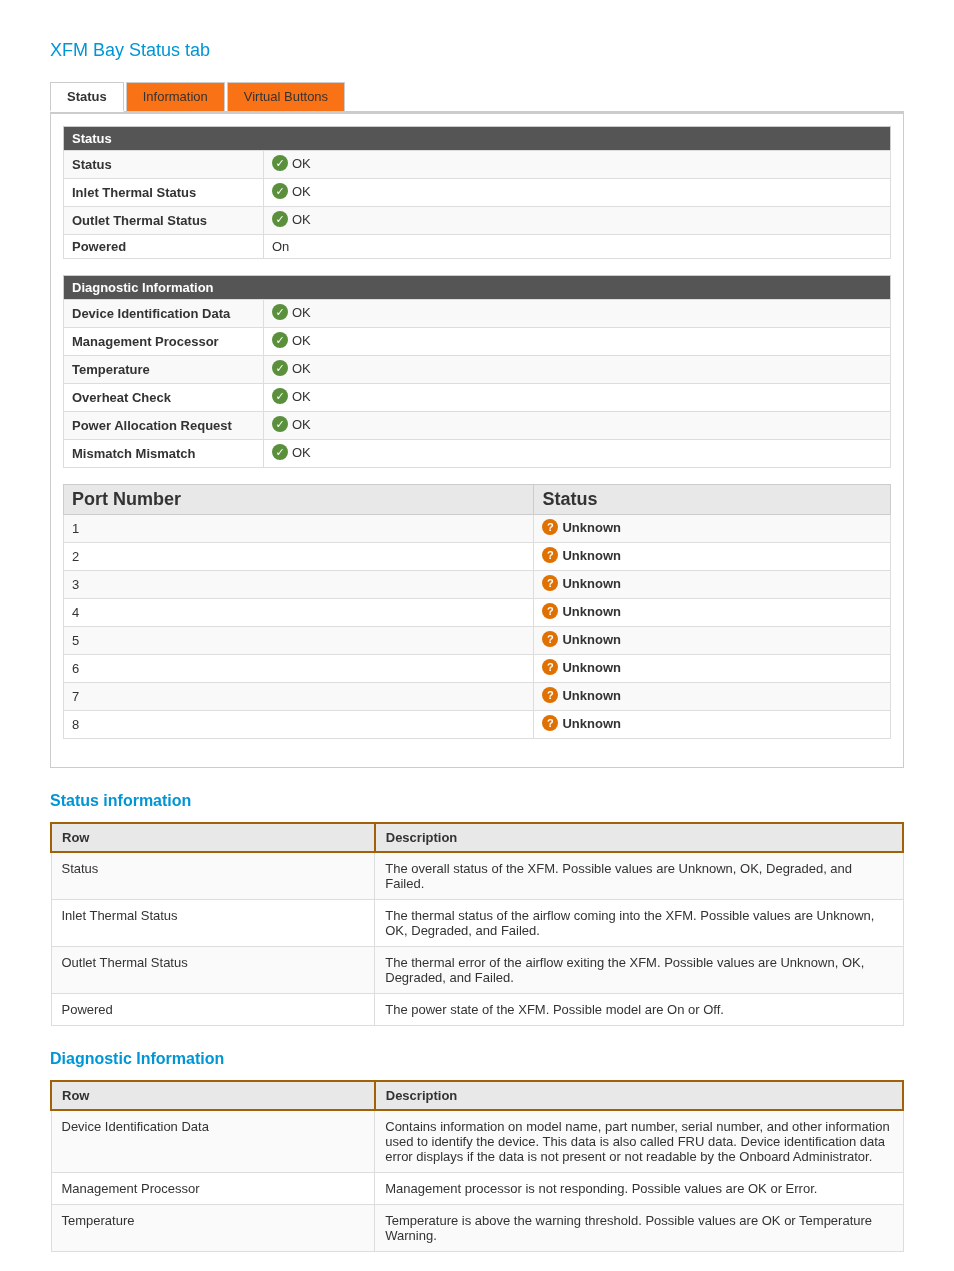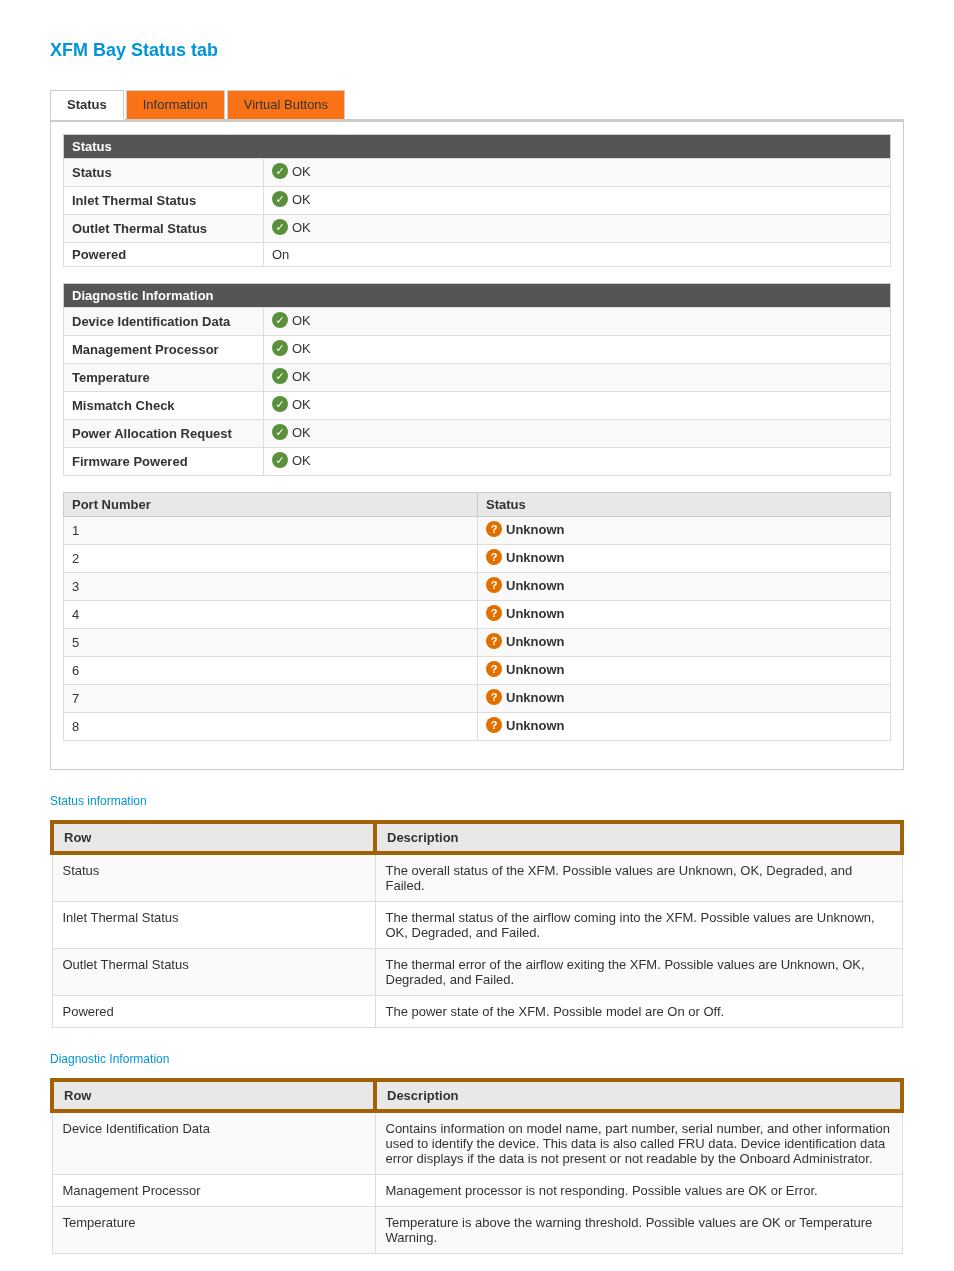--- a/index.html
+++ b/index.html
@@ -10,22 +10,22 @@
       color: #333;
       padding: 40px 50px;
       width: 954px;
       min-height: 1271px;
     }
 
     
     .page-title {
       color: #0096d6;
       font-size: 18px;
-      font-weight: bold;
-      margin-bottom: 28px;
+      font-weight: normal;
+      margin-bottom: 20px;
     }
 
     
     .tab-bar {
       display: flex;
       border-bottom: 2px solid #ccc;
       margin-bottom: 0;
     }
     .tab {
       padding: 6px 16px;
@@ -55,21 +55,21 @@
       color: #fff;
       text-align: left;
       padding: 4px 8px;
       font-size: 13px;
       font-weight: bold;
     }
     .section-table th.col-header {
       background: #e8e8e8;
       text-align: left;
       padding: 4px 8px;
-      font-size: 13px;
+      font-size: 18px;
       font-weight: bold;
       border: 1px solid #ccc;
     }
     .section-table td {
       padding: 4px 8px;
       border: 1px solid #ddd;
       font-size: 13px;
     }
     .section-table tr:nth-child(odd) td {
       background: #f9f9f9;
@@ -130,39 +130,39 @@
       font-weight: bold;
       position: absolute;
       top: 50%;
       left: 50%;
       transform: translate(-50%, -50%);
     }
 
     
     .section-heading {
       color: #0096d6;
-      font-size: 12px;
-      font-weight: normal;
+      font-size: 16px;
+      font-weight: bold;
       margin: 24px 0 12px 0;
     }
 
     
     .info-table {
       width: 100%;
       border-collapse: collapse;
       margin-bottom: 16px;
       border: 1px solid #ccc;
     }
     .info-table th {
       background: #e8e8e8;
       text-align: left;
       padding: 6px 10px;
       font-size: 13px;
       font-weight: bold;
-      border: 4px solid #a16207;
+      border: 2px solid #a16207;
     }
     .info-table td {
       padding: 8px 10px;
       border: 1px solid #ddd;
       font-size: 13px;
       vertical-align: top;
     }
     .info-table tr:nth-child(odd) td {
       background: #fafafa;
     }
@@ -231,29 +231,29 @@
         </tr>
         <tr>
           <td class="row-label">Management Processor</td>
           <td><span class="status-ok"><span class="icon-ok"></span> OK</span></td>
         </tr>
         <tr>
           <td class="row-label">Temperature</td>
           <td><span class="status-ok"><span class="icon-ok"></span> OK</span></td>
         </tr>
         <tr>
-          <td class="row-label">Mismatch Check</td>
+          <td class="row-label">Overheat Check</td>
           <td><span class="status-ok"><span class="icon-ok"></span> OK</span></td>
         </tr>
         <tr>
           <td class="row-label">Power Allocation Request</td>
           <td><span class="status-ok"><span class="icon-ok"></span> OK</span></td>
         </tr>
         <tr>
-          <td class="row-label">Firmware Powered</td>
+          <td class="row-label">Mismatch Mismatch</td>
           <td><span class="status-ok"><span class="icon-ok"></span> OK</span></td>
         </tr>
       </tbody>
   </table>
 
   <table class="section-table">
     <thead>
       <tr>
         <th class="col-header">Port Number</th>
         <th class="col-header">Status</th>

